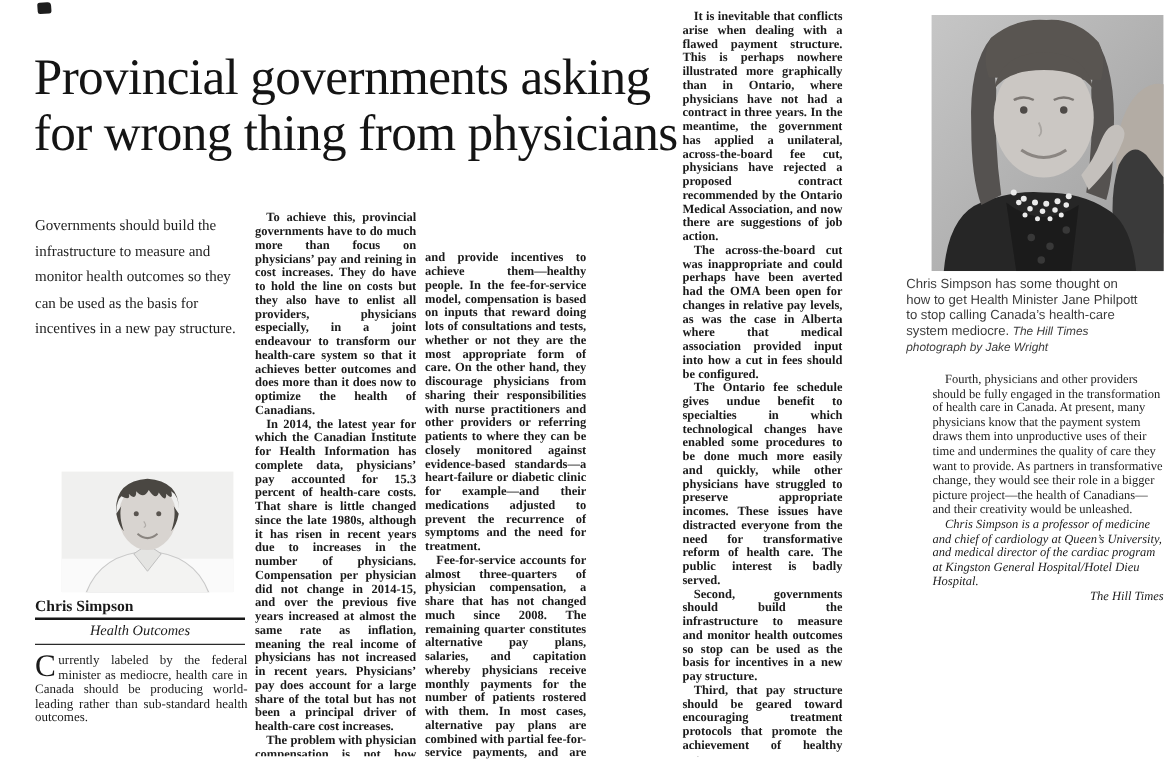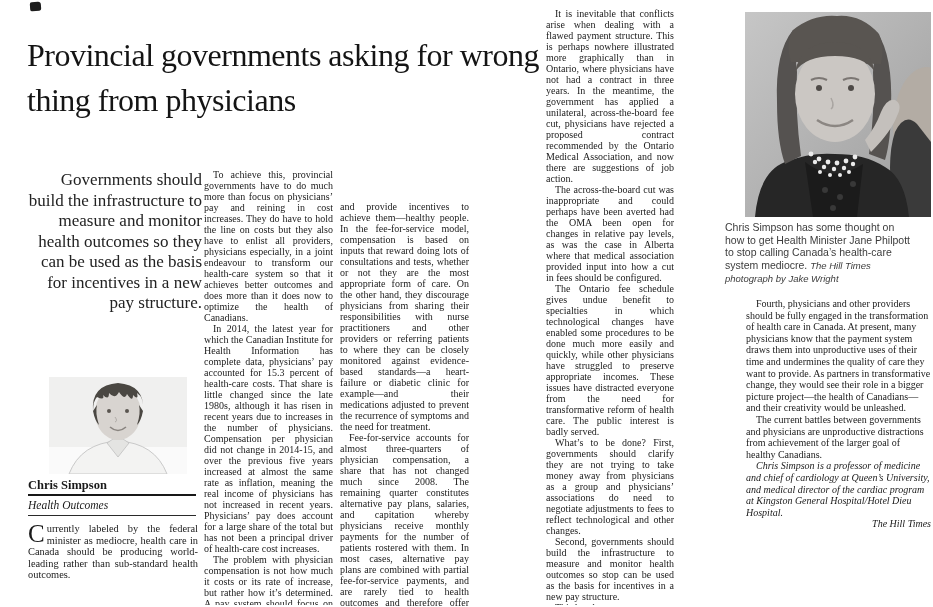--- a/index.html
+++ b/index.html
@@ -2,33 +2,33 @@
 <html lang="en"><head>
 <meta charset="utf-8">
 <style>
   html,body{margin:0;padding:0;background:#ffffff;}
   #page{position:relative;width:933px;height:607px;background:#ffffff;overflow:hidden;
         font-family:"Liberation Serif","DejaVu Serif",serif;color:#1a1a1a;}
 
   .corner-mark{position:absolute;left:30px;top:2px;width:11px;height:9px;background:#1d1d1d;
                border-radius:2px 3px 2px 2px;transform:rotate(-4deg);}
 
-  .headline{position:absolute;left:27px;top:12px;width:522px;font-size:32px;line-height:45px;
+  .headline{position:absolute;left:27px;top:12px;width:522px;font-size:41px;line-height:45px;
             font-weight:400;letter-spacing:-0.5px;color:#141414;}
 
-  .deck{position:absolute;left:28px;top:170px;width:174px;font-size:17px;line-height:20.5px;
-        color:#222;text-align:right;}
+  .deck{position:absolute;left:28px;top:170px;width:174px;font-size:12px;line-height:20.5px;
+        color:#222;}
 
   .author-photo{position:absolute;left:49px;top:377px;width:138px;height:97px;overflow:hidden;}
   .author-name{position:absolute;left:28px;top:478px;width:168px;font-size:12.5px;font-weight:bold;}
   .rule-a{position:absolute;left:28px;top:494px;width:168px;height:2px;background:#181818;}
-  .author-beat{position:absolute;left:28px;top:499px;width:168px;font-size:11.5px;font-style:italic;}
+  .author-beat{position:absolute;left:28px;top:499px;width:168px;font-size:11.5px;font-style:italic;text-align:center;}
   .rule-b{position:absolute;left:28px;top:515px;width:168px;height:1px;background:#2a2a2a;}
 
-  .bodytext{font-size:10px;line-height:11px;text-align:justify;}
+  .bodytext{font-size:10px;line-height:11px;text-align:justify;font-weight:bold;}
   .bodytext p{margin:0;}
   .bodytext p.ind{text-indent:9px;}
 
   .lede{position:absolute;left:28px;top:523px;width:170px;font-size:10.4px;line-height:11.5px;
         text-align:justify;}
   .dropcap{float:left;font-size:25px;line-height:21px;padding-right:2px;}
 
   .col2{position:absolute;left:204px;top:169px;width:129px;height:436px;overflow:hidden;}
   .col3{position:absolute;left:340px;top:169px;width:129px;height:436px;overflow:hidden;margin-top:32px;}
   .col4{position:absolute;left:546px;top:8px;width:128px;height:597px;overflow:hidden;}
@@ -91,21 +91,20 @@
 
   <div class="col3 bodytext">
     <p>and provide incentives to achieve them—healthy people. In the fee-for-service model, compensation is based on inputs that reward doing lots of consultations and tests, whether or not they are the most appropriate form of care. On the other hand, they discourage physicians from sharing their responsibilities with nurse practitioners and other providers or referring patients to where they can be closely monitored against evidence-based standards—a heart-failure or diabetic clinic for example—and their medications adjusted to prevent the recurrence of symptoms and the need for treatment.</p>
     <p class="ind">Fee-for-service accounts for almost three-quarters of physician compensation, a share that has not changed much since 2008. The remaining quarter constitutes alternative pay plans, salaries, and capitation whereby physicians receive monthly payments for the number of patients rostered with them. In most cases, alternative pay plans are combined with partial fee-for-service payments, and are rarely tied to health outcomes and therefore offer little or no transformative advantage. Indeed, it is a fundamental problem in Canada in that there is little capacity anywhere to measure health outcomes.</p>
   </div>
 
   <div class="col4 bodytext">
     <p class="ind">It is inevitable that conflicts arise when dealing with a flawed payment structure. This is perhaps nowhere illustrated more graphically than in Ontario, where physicians have not had a contract in three years. In the meantime, the government has applied a unilateral, across-the-board fee cut, physicians have rejected a proposed contract recommended by the Ontario Medical Association, and now there are suggestions of job action.</p>
     <p class="ind">The across-the-board cut was inappropriate and could perhaps have been averted had the OMA been open for changes in relative pay levels, as was the case in Alberta where that medical association provided input into how a cut in fees should be configured.</p>
     <p class="ind">The Ontario fee schedule gives undue benefit to specialties in which technological changes have enabled some procedures to be done much more easily and quickly, while other physicians have struggled to preserve appropriate incomes. These issues have distracted everyone from the need for transformative reform of health care. The public interest is badly served.</p>
-    <p class="ind">What’s to be done? First, governments should clarify they are not trying to take money away from physicians as a group and physicians’ associations do need to negotiate adjustments to fees to reflect technological and other changes.</p>
     <p class="ind">Second, governments should build the infrastructure to measure and monitor health outcomes so stop can be used as the basis for incentives in a new pay structure.</p>
     <p class="ind">Third, that pay structure should be geared toward encouraging treatment protocols that promote the achievement of healthy outcomes.</p>
   </div>
 
   <div class="main-photo">
     <svg width="186" height="205" viewBox="0 0 186 205">
       <defs>
         <linearGradient id="bgg" x1="0" y1="0" x2="1" y2="1">
           <stop offset="0" stop-color="#c6c6c6"></stop>
           <stop offset="1" stop-color="#9e9e9e"></stop>
@@ -152,18 +151,17 @@
       </g>
     </svg>
   </div>
 
   <div class="caption">
     <span>Chris Simpson has some thought on how to get Health Minister Jane Philpott to stop calling Canada’s health-care system mediocre. </span><span class="credit">The Hill Times photograph by Jake Wright</span>
   </div>
 
   <div class="col5">
     <p class="ind">Fourth, physicians and other providers should be fully engaged in the transformation of health care in Canada. At present, many physicians know that the payment system draws them into unproductive uses of their time and undermines the quality of care they want to provide. As partners in transformative change, they would see their role in a bigger picture project—the health of Canadians—and their creativity would be unleashed.</p>
-    <p class="ind">The current battles between governments and physicians are unproductive distractions from achievement of the larger goal of healthy Canadians.</p>
     <p class="bio">Chris Simpson is a professor of medicine and chief of cardiology at Queen’s University, and medical director of the cardiac program at Kingston General Hospital/Hotel Dieu Hospital.</p>
     <p class="signoff">The Hill Times</p>
   </div>
 
 </div>
 
 </body></html>

